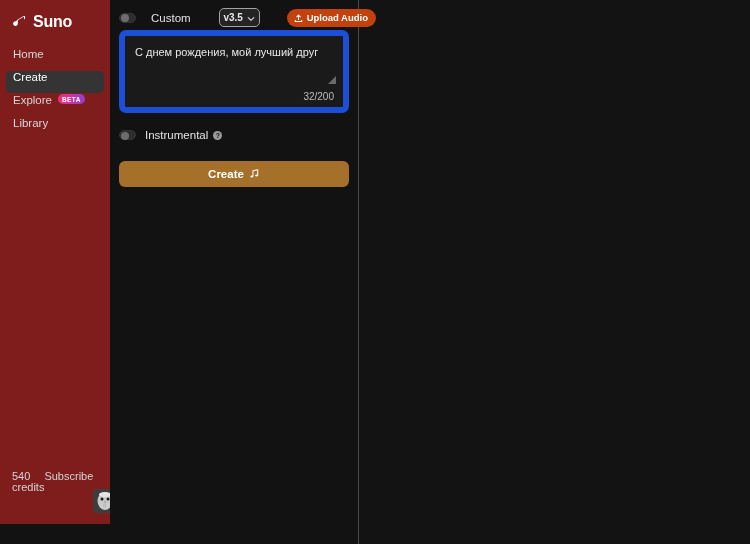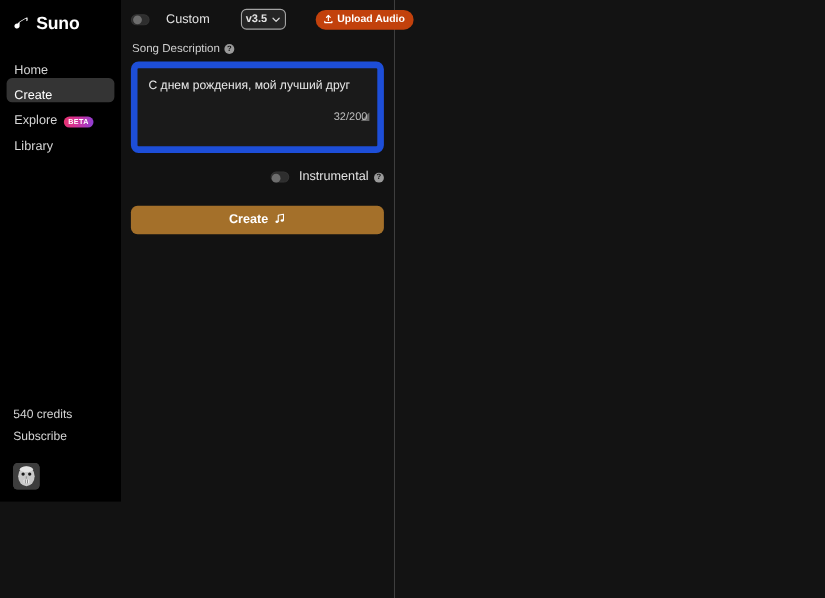--- a/index.html
+++ b/index.html
@@ -17,23 +17,23 @@
     position: relative;
     width: 750px;
     height: 544px;
     display: flex;
     background: #121212;
   }
 
   
   #sidebar {
     width: 110px;
-    height: 456px;
+    height: 524px;
     flex: 0 0 110px;
-    background: #000000;
+    background: #7f1d1d;
     display: flex;
     flex-direction: column;
     position: relative;
   }
 
   .logo-row {
     display: flex;
     align-items: center;
     gap: 5px;
     padding: 10px 0 0 12px;
@@ -50,21 +50,21 @@
 
   .nav {
     margin-top: 14px;
     display: flex;
     flex-direction: column;
     padding: 0 6px;
     gap: 1px;
   }
   .nav-item {
     display: flex;
-    align-items: flex-end;
+    align-items: flex-start;
     gap: 6px;
     height: 22px;
     padding: 0 7px;
     border-radius: 5px;
     color: #d6d6d6;
     font-size: 11.5px;
     cursor: pointer;
     white-space: nowrap;
   }
   .nav-item.active {
@@ -81,21 +81,21 @@
     border-radius: 8px;
     padding: 1.5px 4px 1.5px 4px;
     line-height: 7px;
     display: inline-block;
   }
 
   .sidebar-bottom {
     margin-top: auto;
     padding: 0 0 0 12px;
     display: flex;
-    flex-direction: column;
+    flex-direction: row;
   }
   .credits-row {
     color: #d4d4d4;
     font-size: 11px;
     line-height: 11px;
     margin-bottom: 9px;
     cursor: default;
   }
   .subscribe-row {
     color: #d4d4d4;
@@ -282,33 +282,32 @@
     right: 7px;
     bottom: 23px;
     width: 8px;
     height: 8px;
     cursor: nwse-resize;
   }
   .resize-handle svg { display: block; }
   .char-counter {
     position: absolute;
     right: 9px;
-    bottom: 21px;
+    bottom: 5px;
     color: #bdbdbd;
     font-size: 10px;
     line-height: 11px;
     margin-left: 40px;
   }
 
   .instrumental-row {
     display: flex;
     align-items: center;
     margin-top: 14px;
     height: 16px;
-    justify-content: flex-end;
   }
   .instrumental-row .toolbar-label { margin-left: 9px; }
   .instrumental-row .info-icon { margin-left: 5px; }
 
   .create-btn {
     margin-top: 18px;
     height: 26px;
     width: 100%;
     background: #a4702a;
     border-radius: 6px;
@@ -415,24 +414,20 @@
         <span>
           <svg width="9" height="9" viewBox="0 0 10 10" aria-hidden="true">
             <path d="M5 1.2L5 6.2M5 1.2L3.1 3.1M5 1.2L6.9 3.1" stroke="#ffffff" stroke-width="1.2" fill="none" stroke-linecap="round" stroke-linejoin="round"></path>
             <path d="M1.4 7.1v1.3h7.2V7.1" stroke="#ffffff" stroke-width="1.2" fill="none" stroke-linecap="round" stroke-linejoin="round"></path>
           </svg>
         </span>
         <span class="ulabel">Upload Audio</span>
       </div>
     </div>
 
-    <div class="field-label-row">
-      <span class="field-label">Song Description</span>
-      <span class="info-icon">?</span>
-    </div>
 
     <div class="textarea-box">
       <div class="textarea-text">С днем рождения, мой лучший друг</div>
       <span class="resize-handle">
         <svg width="8" height="8" viewBox="0 0 8 8" aria-hidden="true">
           <path d="M8 0L8 8L0 8Z" fill="#6a6a6a"></path>
         </svg>
       </span>
       <span class="char-counter">32/200</span>
     </div>

